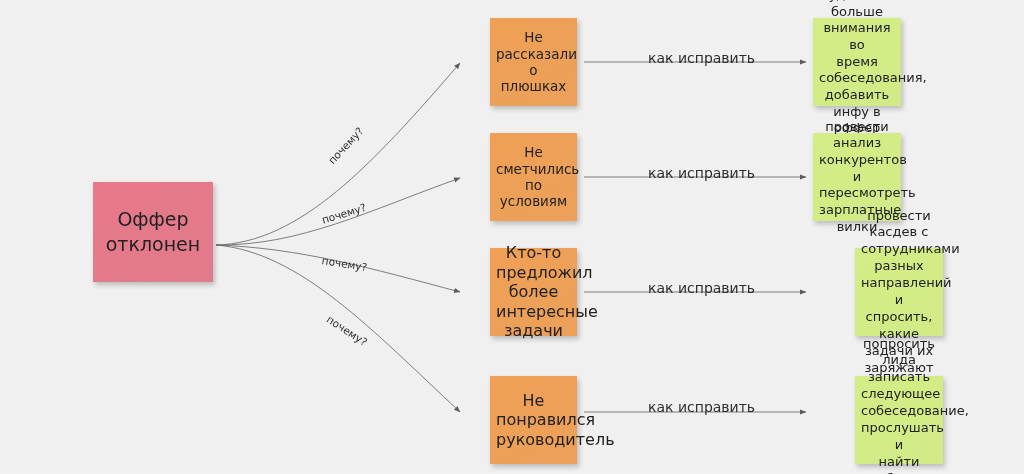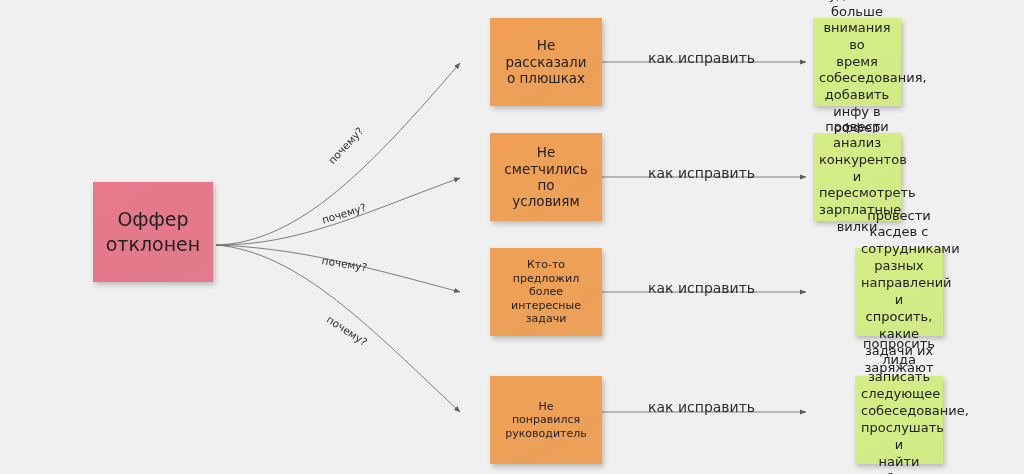--- a/index.html
+++ b/index.html
@@ -50,39 +50,39 @@
   .note-root {
     left: 93px;
     top: 182px;
     width: 120px;
     height: 100px;
     background: linear-gradient(150deg, #e8798c 0%, #e4798a 40%, #e27b8c 100%);
     font-size: 19px;
     line-height: 1.3;
   }
   .note-cause {
-    width: 112px;
+    width: 87px;
     height: 88px;
     left: 490px;
     background: linear-gradient(150deg, #f0a055 0%, #eda057 55%, #eca059 100%);
   }
   .note-fix {
     width: 88px;
     height: 88px;
     left: 813px;
     background: linear-gradient(150deg, #d4ed86 0%, #d2ec86 55%, #d1ea87 100%);
   }
 
   .row0 { top: 18px; }
   .row1 { top: 133px; }
   .row2 { top: 248px; }
   .row3 { top: 376px; }
 
   .fs-13 { font-size: 13.5px; }
-  .fs-11 { font-size: 11px; }
+  .fs-11 { font-size: 16px; }
   .fs-9  { font-size: 13px;  line-height: 1.28; }
   .fs-8  { font-size: 13px;  line-height: 1.3; margin-left: 42px; }
 
   
   .edge-label {
     position: absolute;
     font-size: 11px;
     color: #2e2e2e;
     white-space: nowrap;
     transform-origin: 0 50%;

